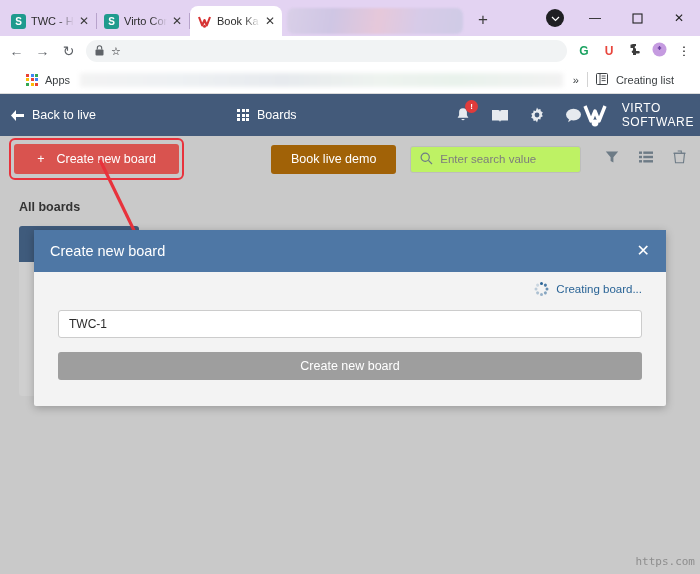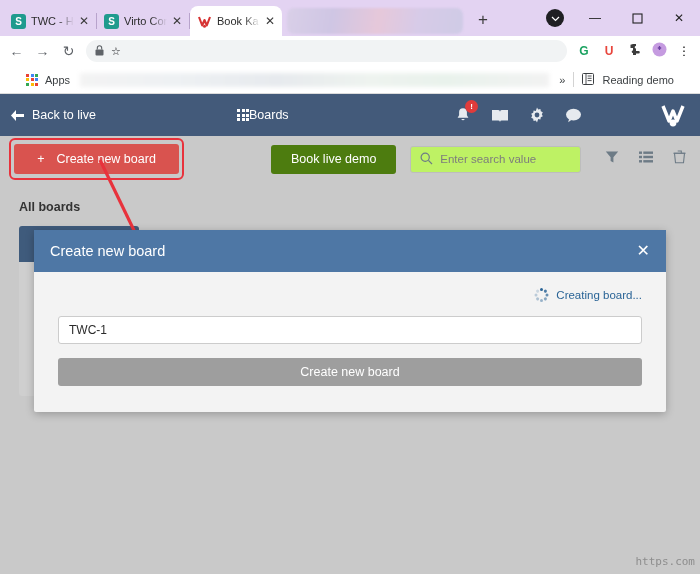--- a/index.html
+++ b/index.html
@@ -94,21 +94,21 @@
   .bm-right { display: flex; align-items: center; gap: 8px; }
   .bm-sep { width:1px; height:15px; background:#d3d3d3; }
   
   .app { height: calc(574px - 98px); background: #c9c9c9; position: relative; }
   .app-header {
     height: 42px; background: #435a7a; display: flex; align-items: center;
     color: #fff; padding: 0 10px; position: relative;
   }
   .back-to-site { display: flex; align-items: center; gap: 7px; font-size: 12.5px; }
   .boards-nav {
-    position: absolute; left: 237px; display: flex; align-items: center; 
+    position: absolute; left: 237px; display: flex; align-items: center; gap: 8px;
     font-size: 12.5px;
   }
   .dots9 { display: grid; grid-template-columns: repeat(3,3px); grid-gap: 1.5px; }
   .dots9 i { width: 3px; height: 3px; background: #fff; display:block; }
   .hdr-icons {
     position: absolute; right: 118px; display: flex; align-items: center; gap: 20px;
   }
   .hdr-ico { position: relative; display:flex; align-items:center; }
   .badge {
     position: absolute; top: -7px; right: -7px; width: 13px; height: 13px;
@@ -127,21 +127,21 @@
   .annot-box {
     position: absolute; left: -5px; top: -6px; right: -5px; bottom: -6px;
     border: 2px solid #e8323c; border-radius: 6px; pointer-events: none;
   }
   .btn-create {
     background: #d9534f; color: #fff; border: none; border-radius: 3px;
     height: 30px; width: 165px; font-size: 12.5px; display:flex;
     align-items:center; justify-content:center; gap: 12px;
   }
   .btn-demo {
-    background: #4d7c0f; color: #fff; border: none; border-radius: 3px;
+    background: #a16207; color: #fff; border: none; border-radius: 3px;
     height: 29px; width: 128px; font-size: 12.5px; margin-left: 92px;
   }
   .search-box {
     margin-left: 14px; width: 174px; height: 27px; background: #bef264;
     border: 1px solid #bdbdbd; border-radius: 3px; display: flex;
     align-items: center; gap: 7px; padding: 0 9px; font-size: 11.5px; color: #7d7d7d;
   }
   .tool-icons { margin-left: 24px; display: flex; gap: 20px; color: #6d7b86; }
   .all-boards {
     position: absolute; left: 19px; top: 106px; font-size: 12.5px;
@@ -159,21 +159,21 @@
   .modal {
     position: absolute; left: 34px; top: 136px; width: 632px;
     background: #f3f3f3; box-shadow: 0 2px 9px rgba(0,0,0,.25); border-radius: 2px;
   }
   .modal-hdr {
     background: #4e77a5; height: 42px; display: flex; align-items: center;
     justify-content: space-between; padding: 0 16px; color: #fff;
   }
   .modal-title { font-size: 14.5px; }
   .modal-close { font-size: 16px; line-height: 1; }
-  .modal-body { padding: 12px 24px 26px 24px; border-radius: 22px; }
+  .modal-body { padding: 6px 24px 26px 24px; border-radius: 22px; }
   .creating-row {
     display: flex; align-items: center; justify-content: flex-end;
     gap: 8px; color: #2a6496; font-size: 11.5px; height: 22px; margin-bottom: 10px;
   }
   .spinner { width: 14px; height: 14px; position: relative; }
   .spinner i {
     position: absolute; width: 3px; height: 3px; border-radius: 50%;
     background: #2a6496; left: 5.5px; top: 0;
     transform-origin: 1.5px 7px;
   }
@@ -285,21 +285,21 @@
   <span class="bm-blur"></span>
   <span class="bm-right">
     <span>»</span>
     <span class="bm-sep"></span>
     <span>
       <svg width="12" height="12" viewBox="0 0 12 12">
           <rect x="0.5" y="0.5" width="11" height="11" rx="1" stroke="#3c4043" fill="none"></rect>
           <path d="M4 0.5 V11.5 M5.6 3 h4 M5.6 5.3 h4 M5.6 7.6 h4" stroke="#3c4043" stroke-width="0.9"></path>
         </svg>
     </span>
-    <span>Reading demo</span>
+    <span>Creating list</span>
   </span>
 </div>
 
 <div class="app">
 
   <div class="app-header">
     <div class="back-to-site">
       <svg width="15" height="13" viewBox="0 0 15 13">
         <path d="M6 1 L1 6.5 L6 12 Z" fill="#fff"></path>
           <rect x="4" y="5" width="10" height="3" fill="#fff"></rect>
@@ -348,20 +348,24 @@
           <path d="M4 11 L3.2 14.2 L7 11.6 Z" fill="#e6eaef"></path>
         </svg>
       </span>
     </div>
 
     <div class="brand">
       <svg width="34" height="26" viewBox="0 0 34 26">
         <path d="M3 4 L9 19 L13 9 L17 19 L23 4" stroke="#ffffff" stroke-width="3.4" fill="none" stroke-linejoin="round"></path>
         <circle cx="13" cy="21" r="3.4" fill="#ffffff"></circle>
       </svg>
+      <span style="display:flex;flex-direction:column;gap:2px;">
+        <span class="brand-text">VIRTO</span>
+        <span class="brand-text">SOFTWARE</span>
+      </span>
     </div>
   </div>
 
   <div class="toolbar">
     <div class="btn-create-wrap">
       <button class="btn-create">
         <span>+</span>
         <span>Create new board</span>
       </button>
       <span class="annot-box"></span>

